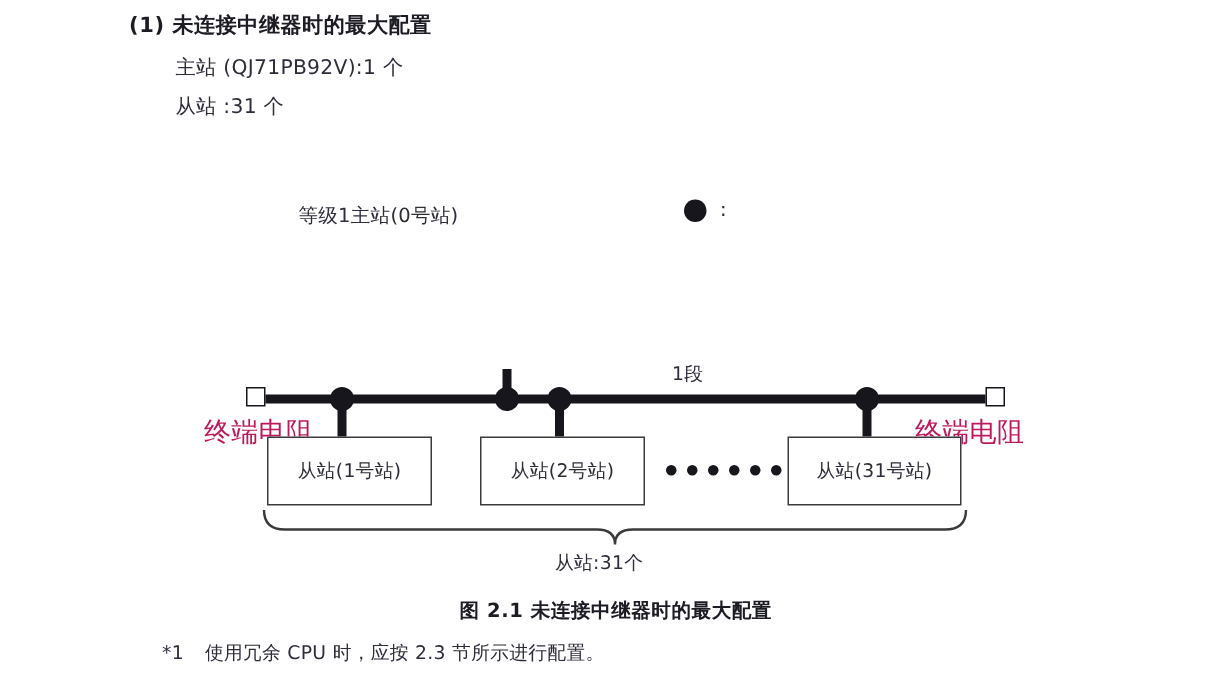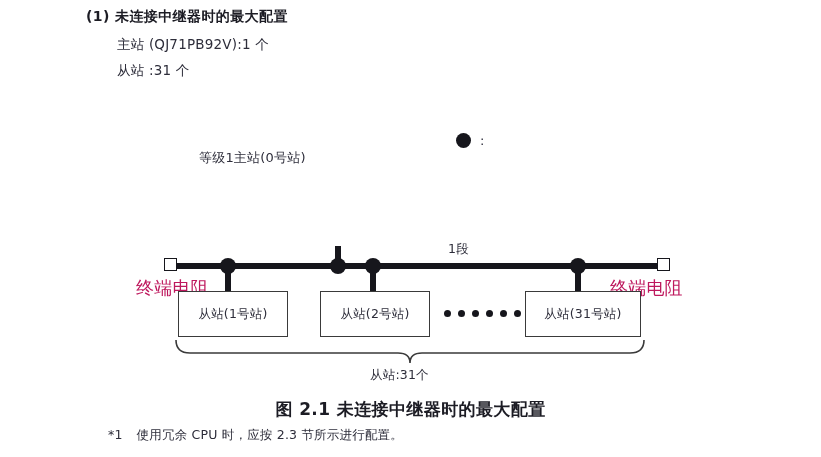--- a/index.html
+++ b/index.html
@@ -67,21 +67,21 @@
   .legend-text {
     font-size: 13px;
     color: #2d2d3a;
     letter-spacing: 0.2px;
   }
 
   
   .master-label {
     position: absolute;
     left: 199px;
-    top: 149px;
+    top: 135px;
     font-size: 13px;
     color: #2d2d3a;
     white-space: nowrap;
     letter-spacing: 0.2px;
   }
   .master-rack {
     position: absolute;
     left: 195px;
     top: 157px;
     width: 161px;
@@ -265,21 +265,21 @@
     letter-spacing: 0.2px;
   }
 
   
   .fig-caption {
     position: absolute;
     left: 0;
     top: 398px;
     width: 821px;
     text-align: center;
-    font-size: 17px;
+    font-size: 13px;
     font-weight: bold;
     color: #1c1c24;
     letter-spacing: 0.4px;
   }
   .footnote {
     position: absolute;
     left: 108px;
     top: 427px;
     font-size: 12.5px;
     color: #2d2d3a;

